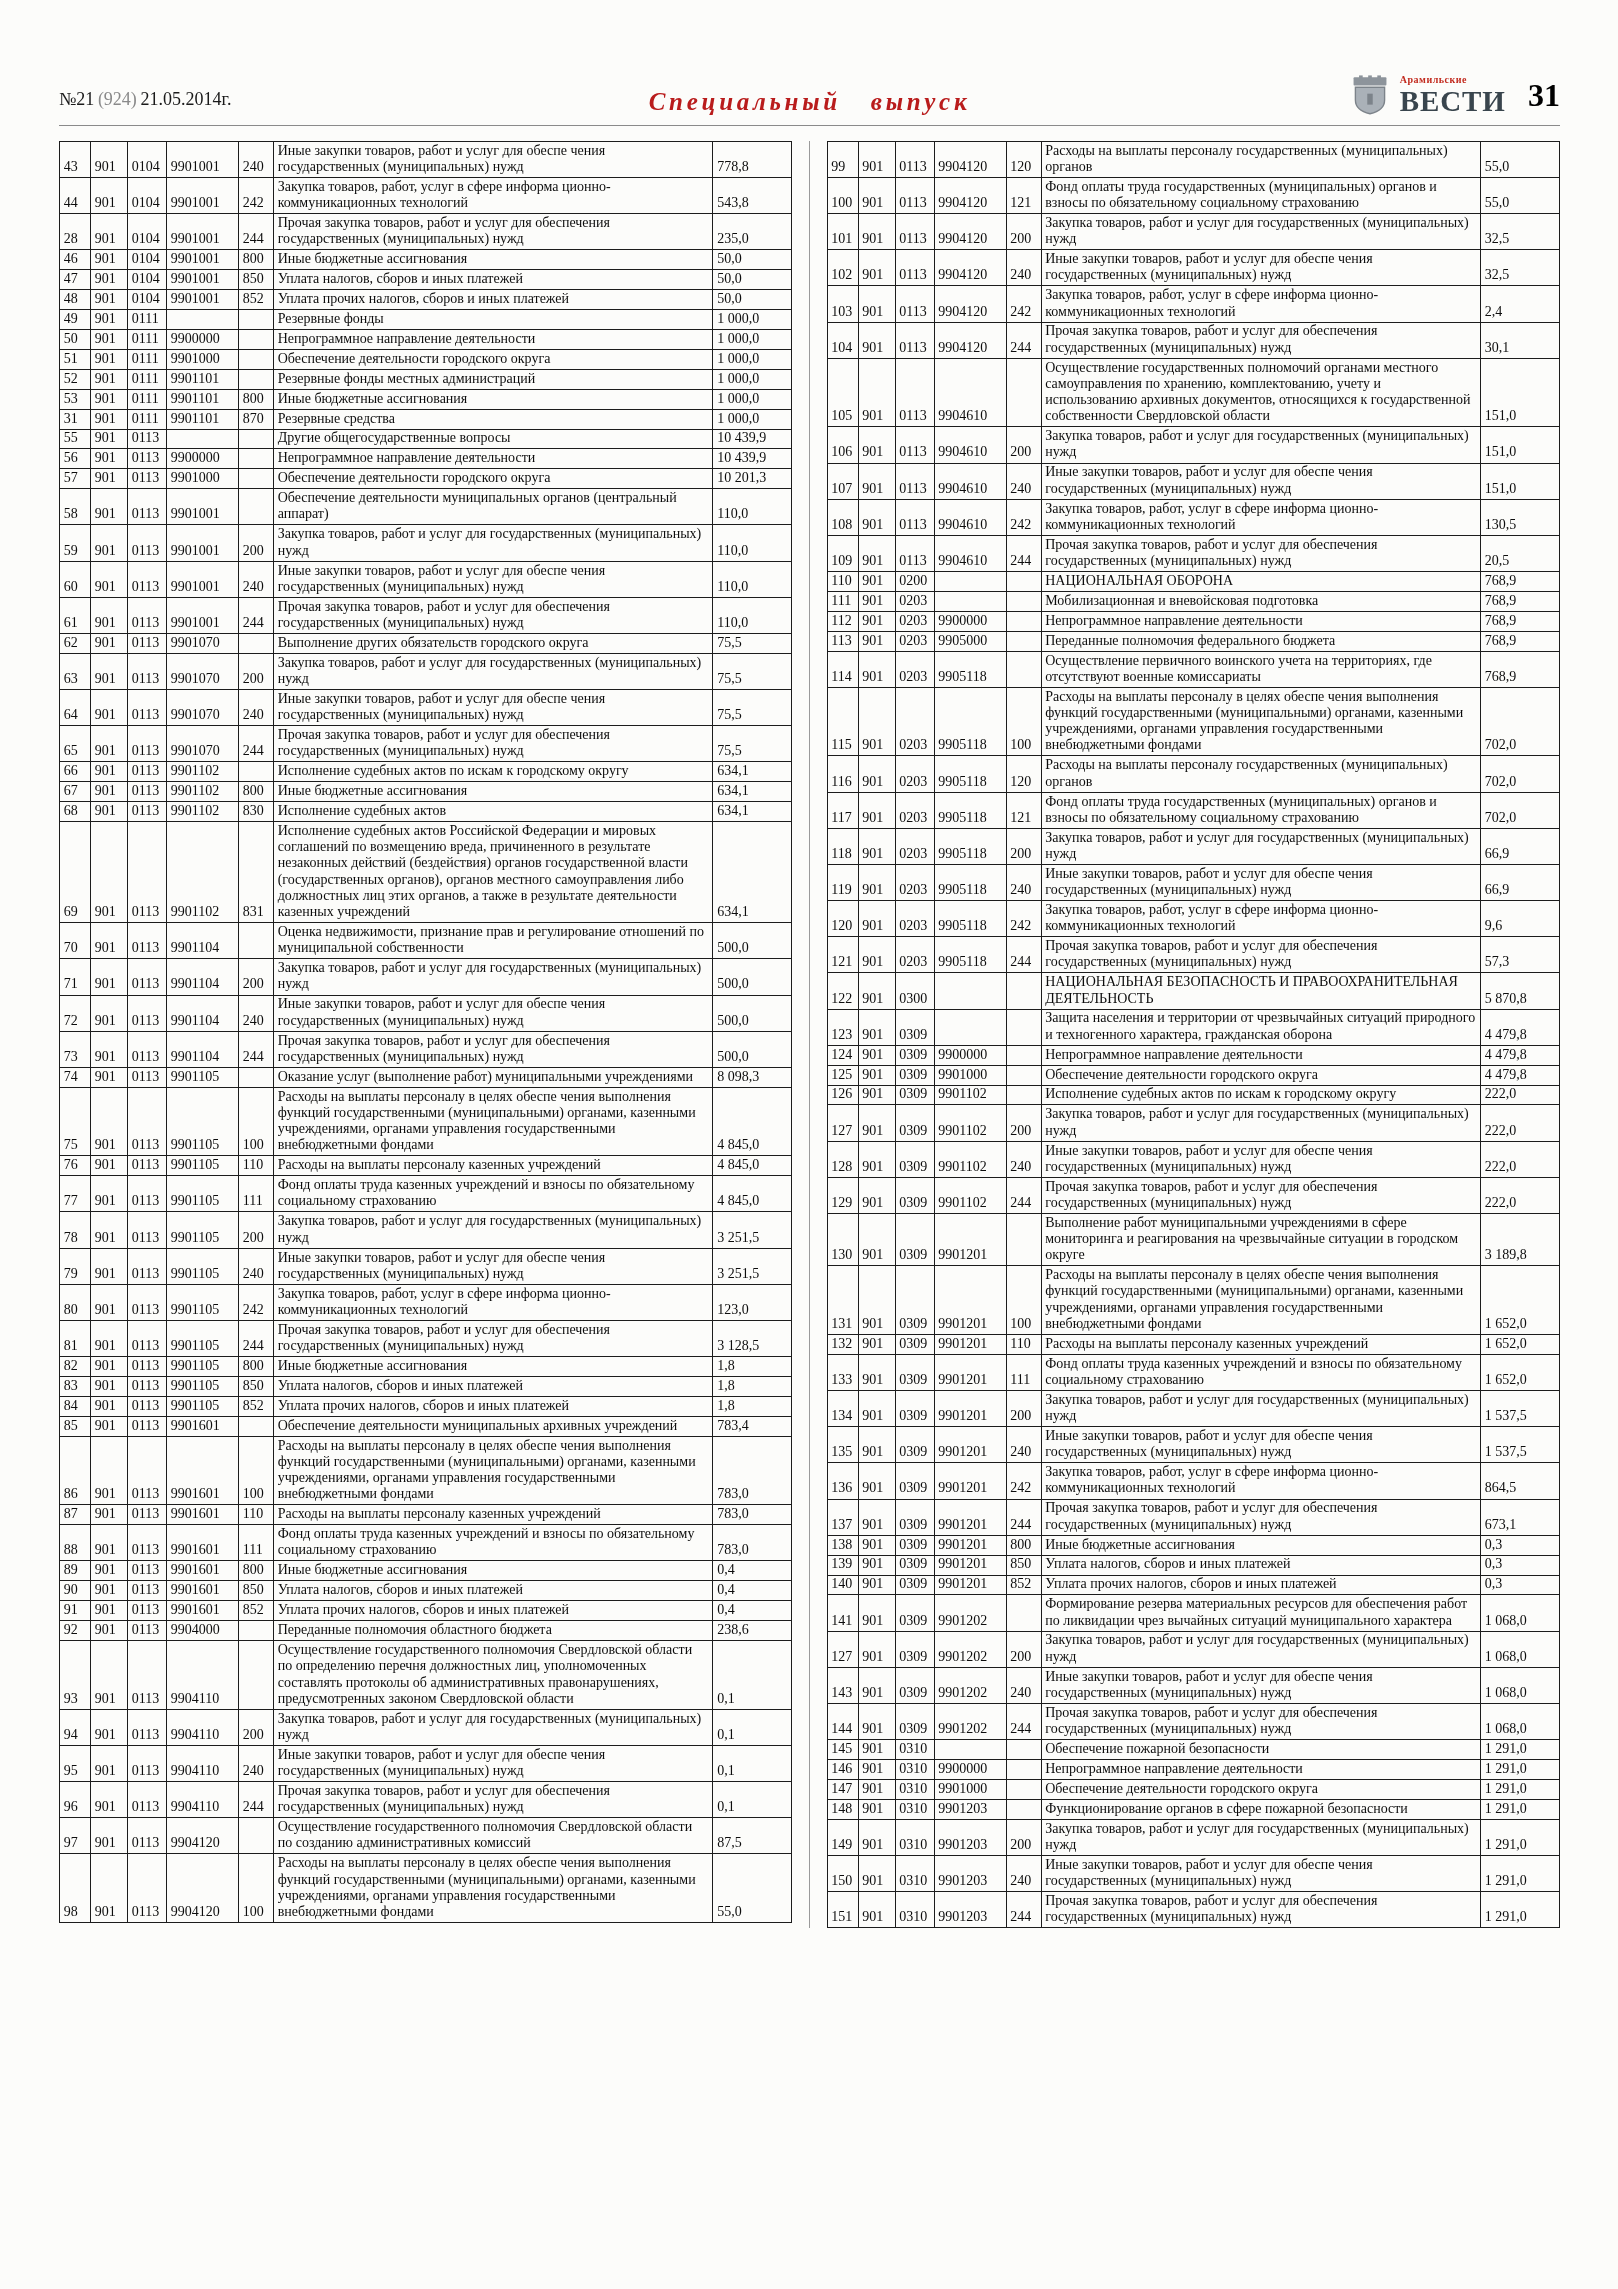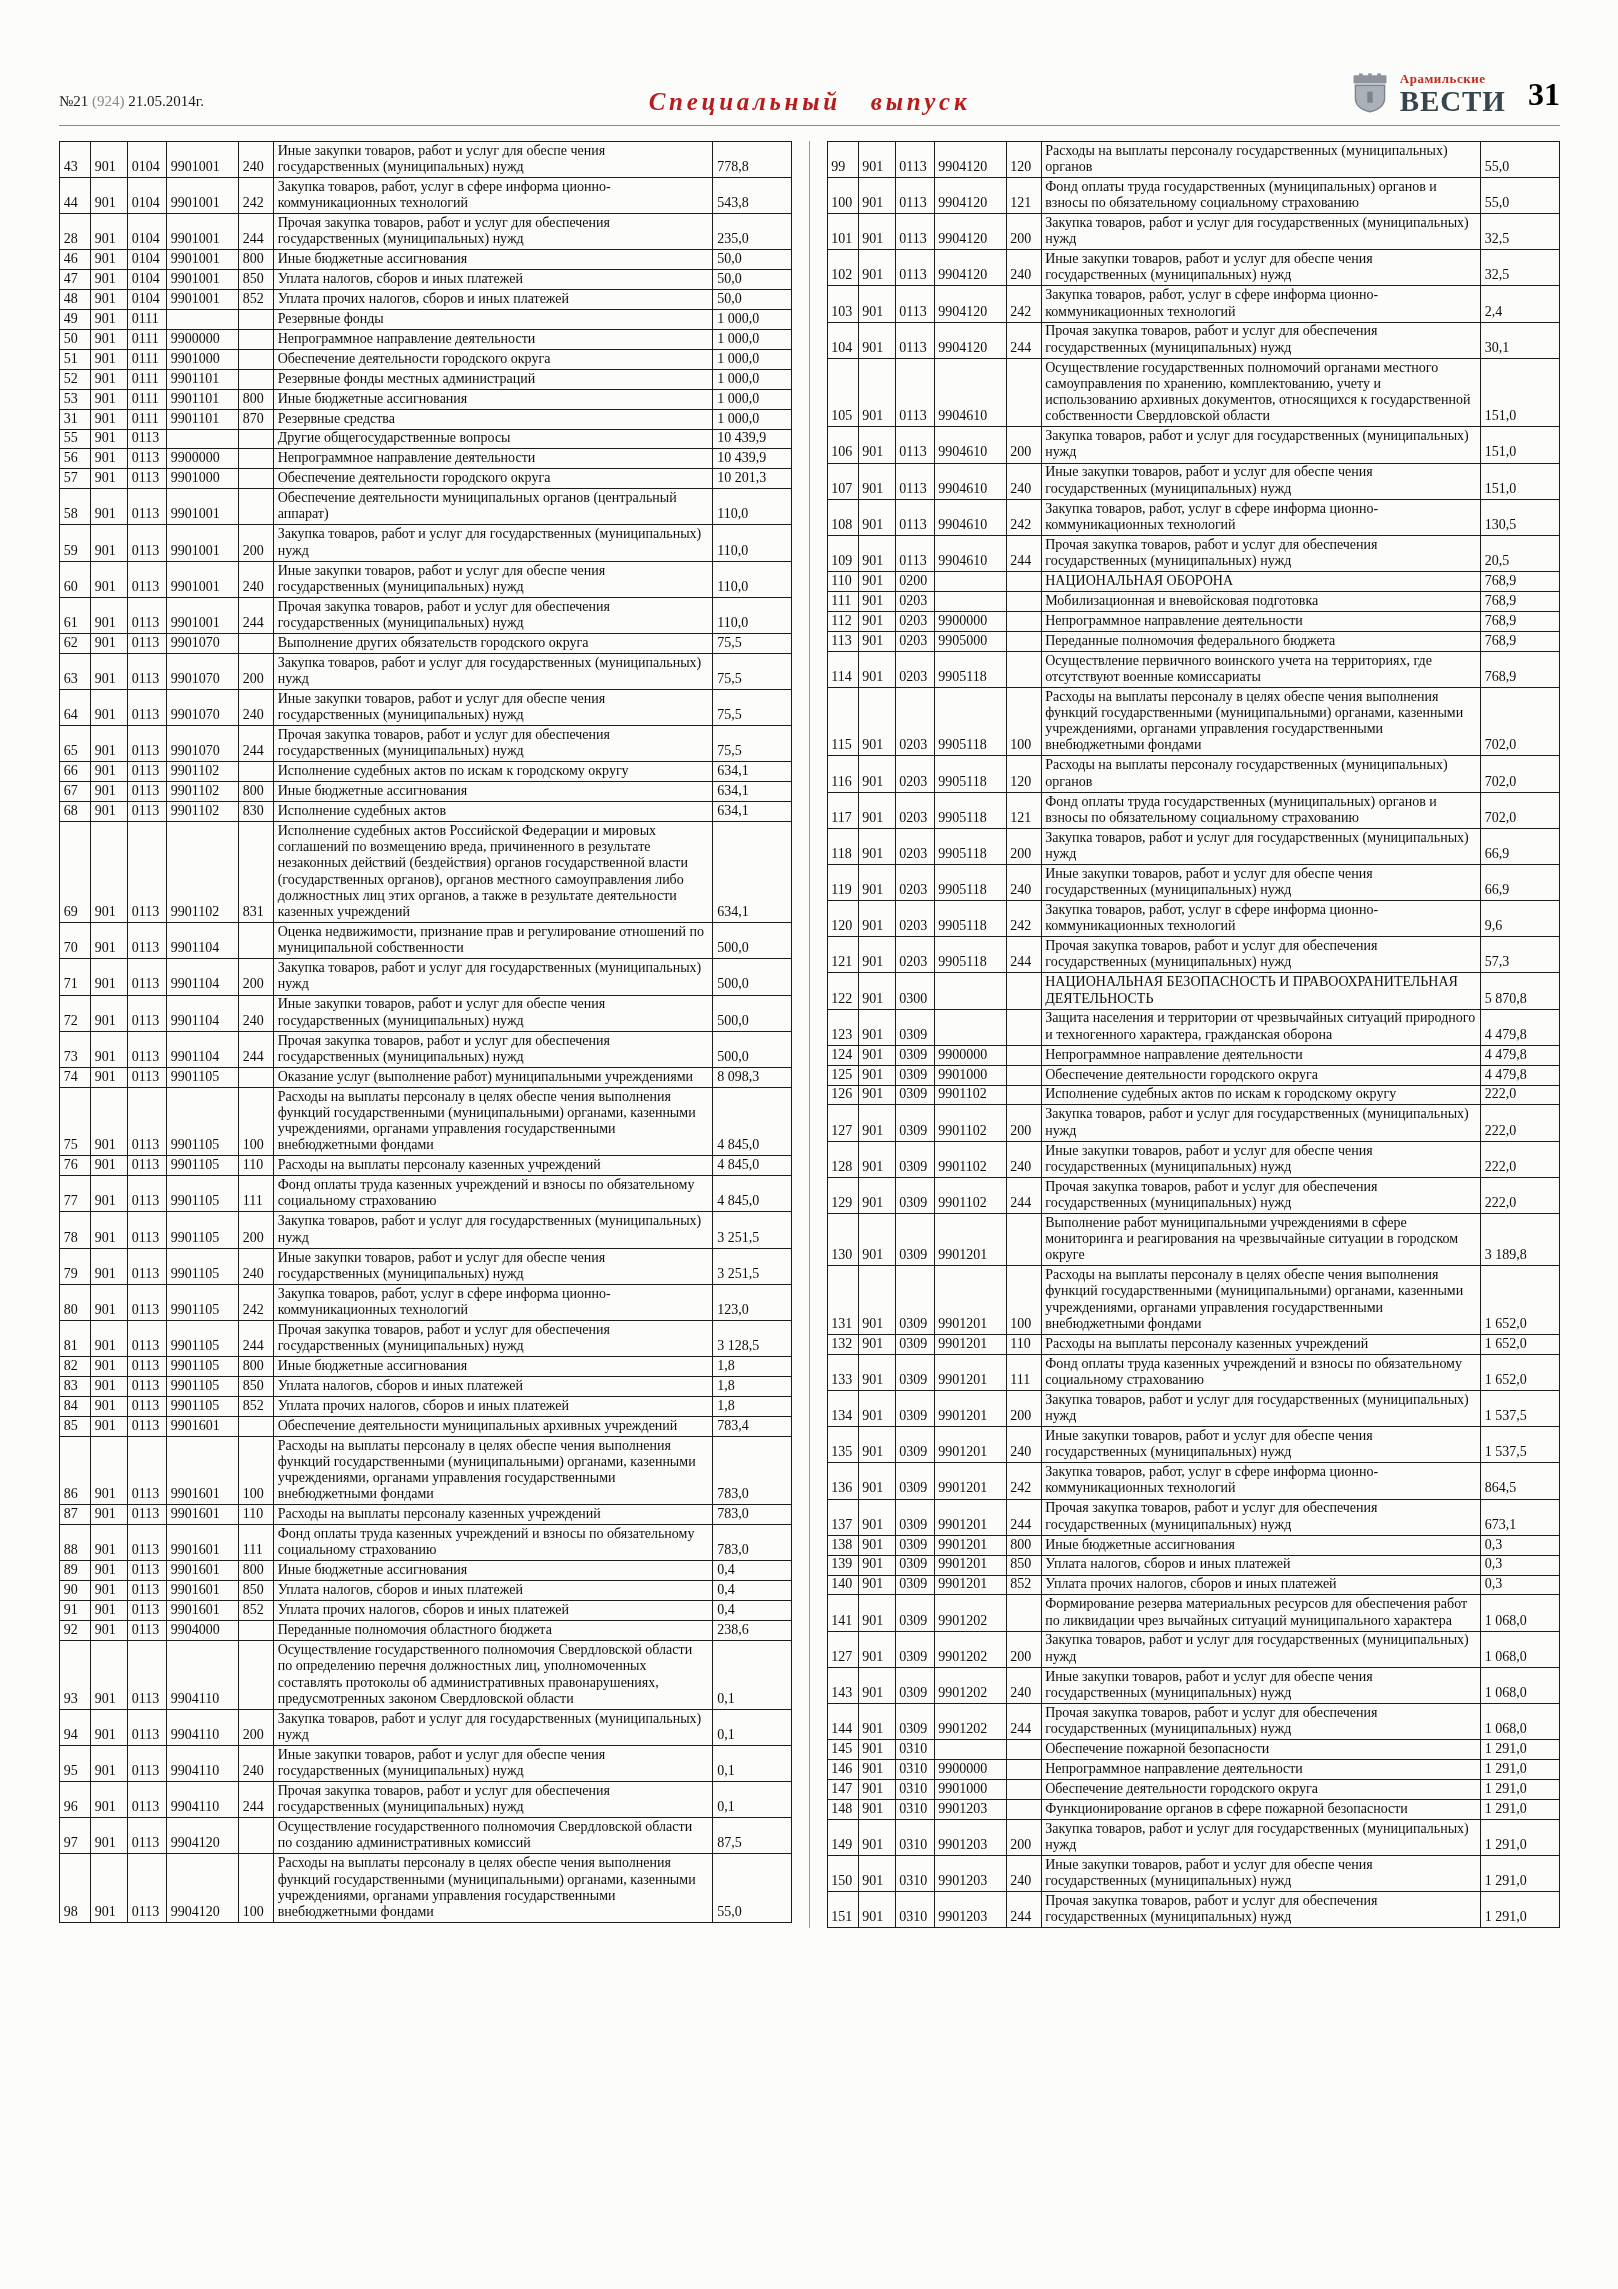--- a/index.html
+++ b/index.html
@@ -8,32 +8,32 @@
   .page {
     width:1619px; height:2290px; margin:0 auto; background:#fcfcfa;
     padding:48px 59px 33px 59px; position:relative; overflow:hidden;
   }
   
   .masthead {
     display:flex; align-items:flex-end; justify-content:space-between;
     border-bottom:0.9px solid #8a8a8a; padding-bottom:9.2px; margin-bottom:14.8px;
     height:78px; position:relative;
   }
-  .issue { font-size:15px; color:#1a1a1a; padding-bottom:5.5px; white-space:nowrap; }
+  .issue { font-size:18px; color:#1a1a1a; padding-bottom:5.5px; white-space:nowrap; }
   .issue .grey { color:#8a8a8a; }
   .issue span { margin-right:3.7px; }
   .edition-title {
     position:absolute; left:0; right:0; bottom:9.2px; text-align:center;
     font-size:25px; font-weight:bold; font-style:italic;
     letter-spacing:3.7px; word-spacing:20px; color:#b91c1c;
   }
   .brand { display:flex; align-items:center; gap:9.2px; z-index:2; background:#fcfcfa; padding-left:13px; }
   .crest { display:inline-flex; }
   .brand-text { display:flex; flex-direction:column; line-height:1; }
-  .brand-top { color:#c22a1e; font-size:13px; font-weight:bold; letter-spacing:0.5px; margin-bottom:1.8px; }
+  .brand-top { color:#c22a1e; font-size:10px; font-weight:bold; letter-spacing:0.5px; margin-bottom:1.8px; }
   .brand-bottom { color:#39454d; font-size:29px; font-weight:bold; letter-spacing:0.9px; }
   .pageno { font-size:32px; font-weight:bold; color:#000; margin-left:13px; line-height:1; }
   
   .columns { display:flex; align-items:flex-start; }
   .col { flex:1 1 0; min-width:0; }
   .vsep { width:0.9px; align-self:stretch; background:#9a9a9a; margin:0 16.6px; }
   
   table.budget { border-collapse:collapse; width:100%; table-layout:fixed;
     font-size:14px; line-height:1.16; color:#0d0d0d; }
   .budget td { border:0.9px solid #1c1c1c; padding:0.9px 3.7px 1.8px 3.7px; vertical-align:bottom;

